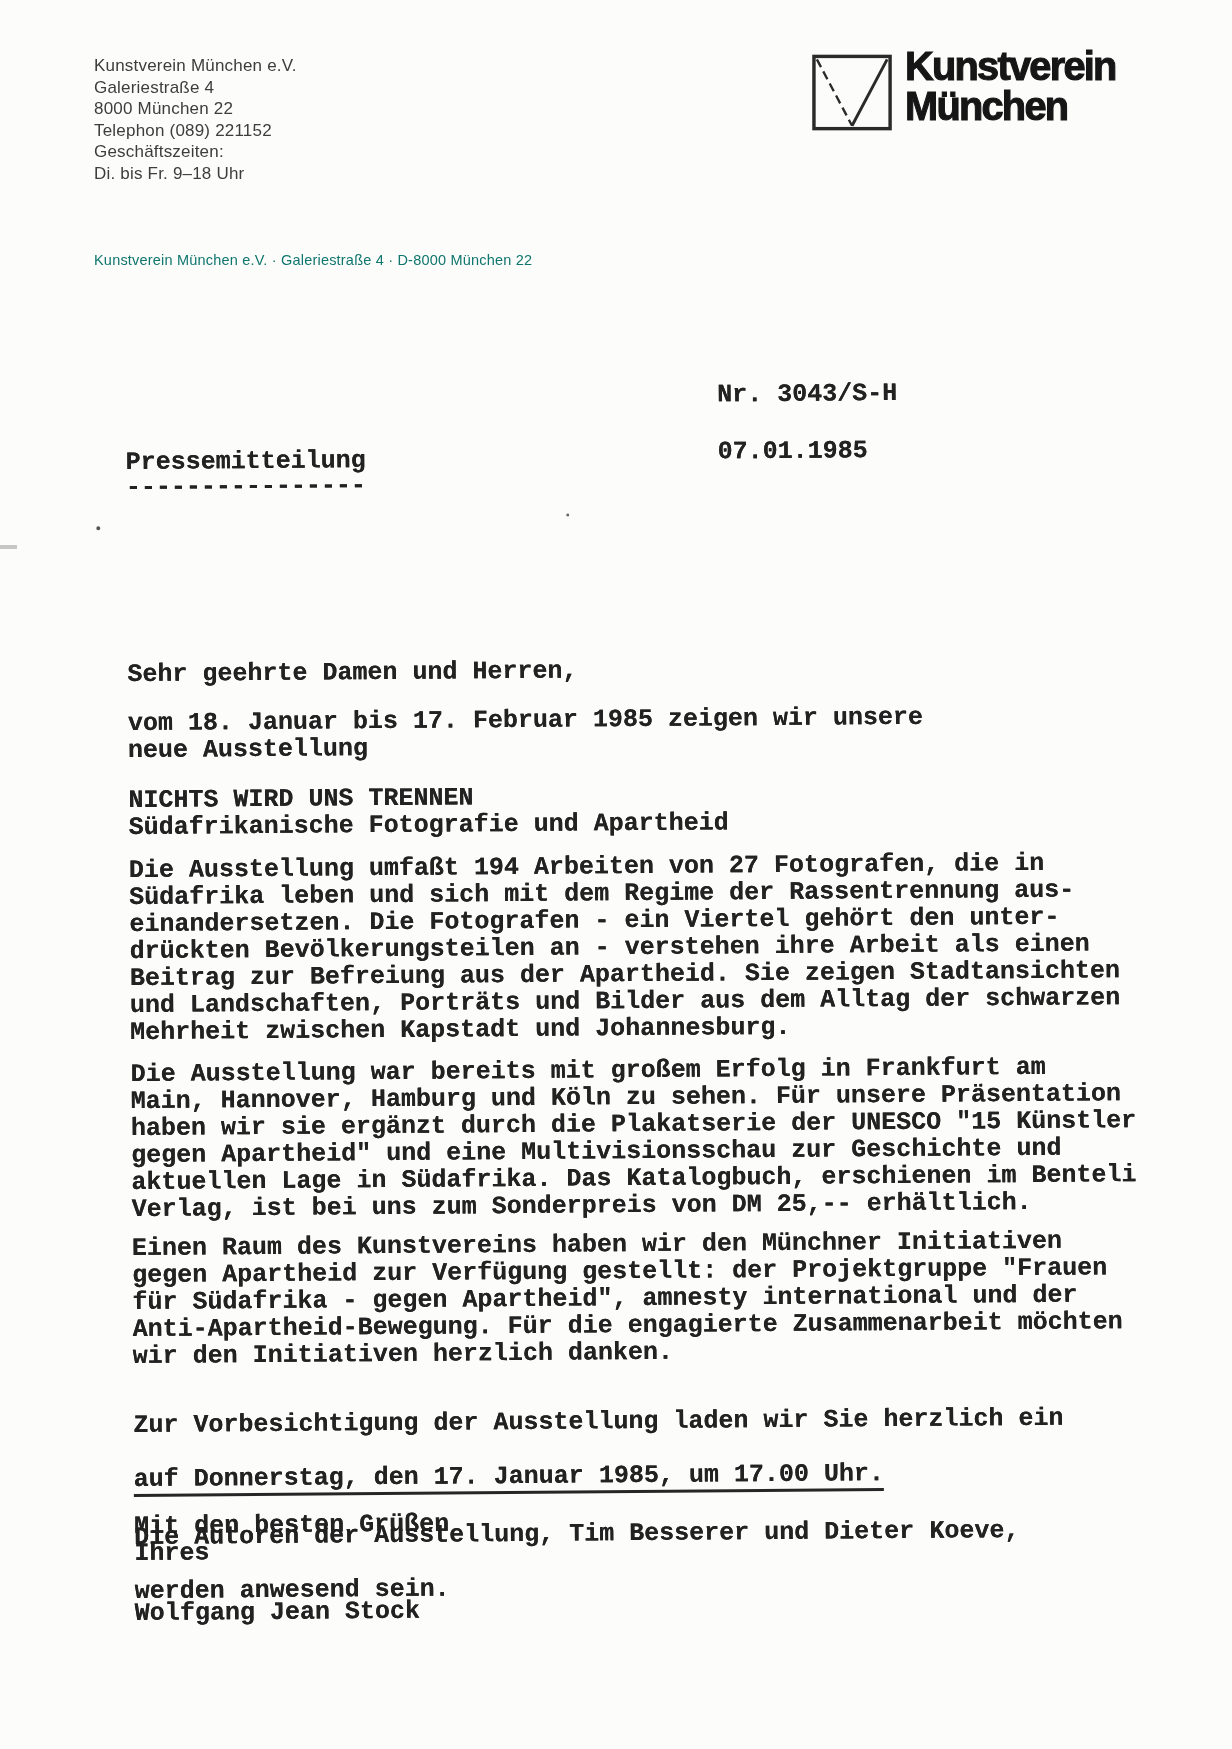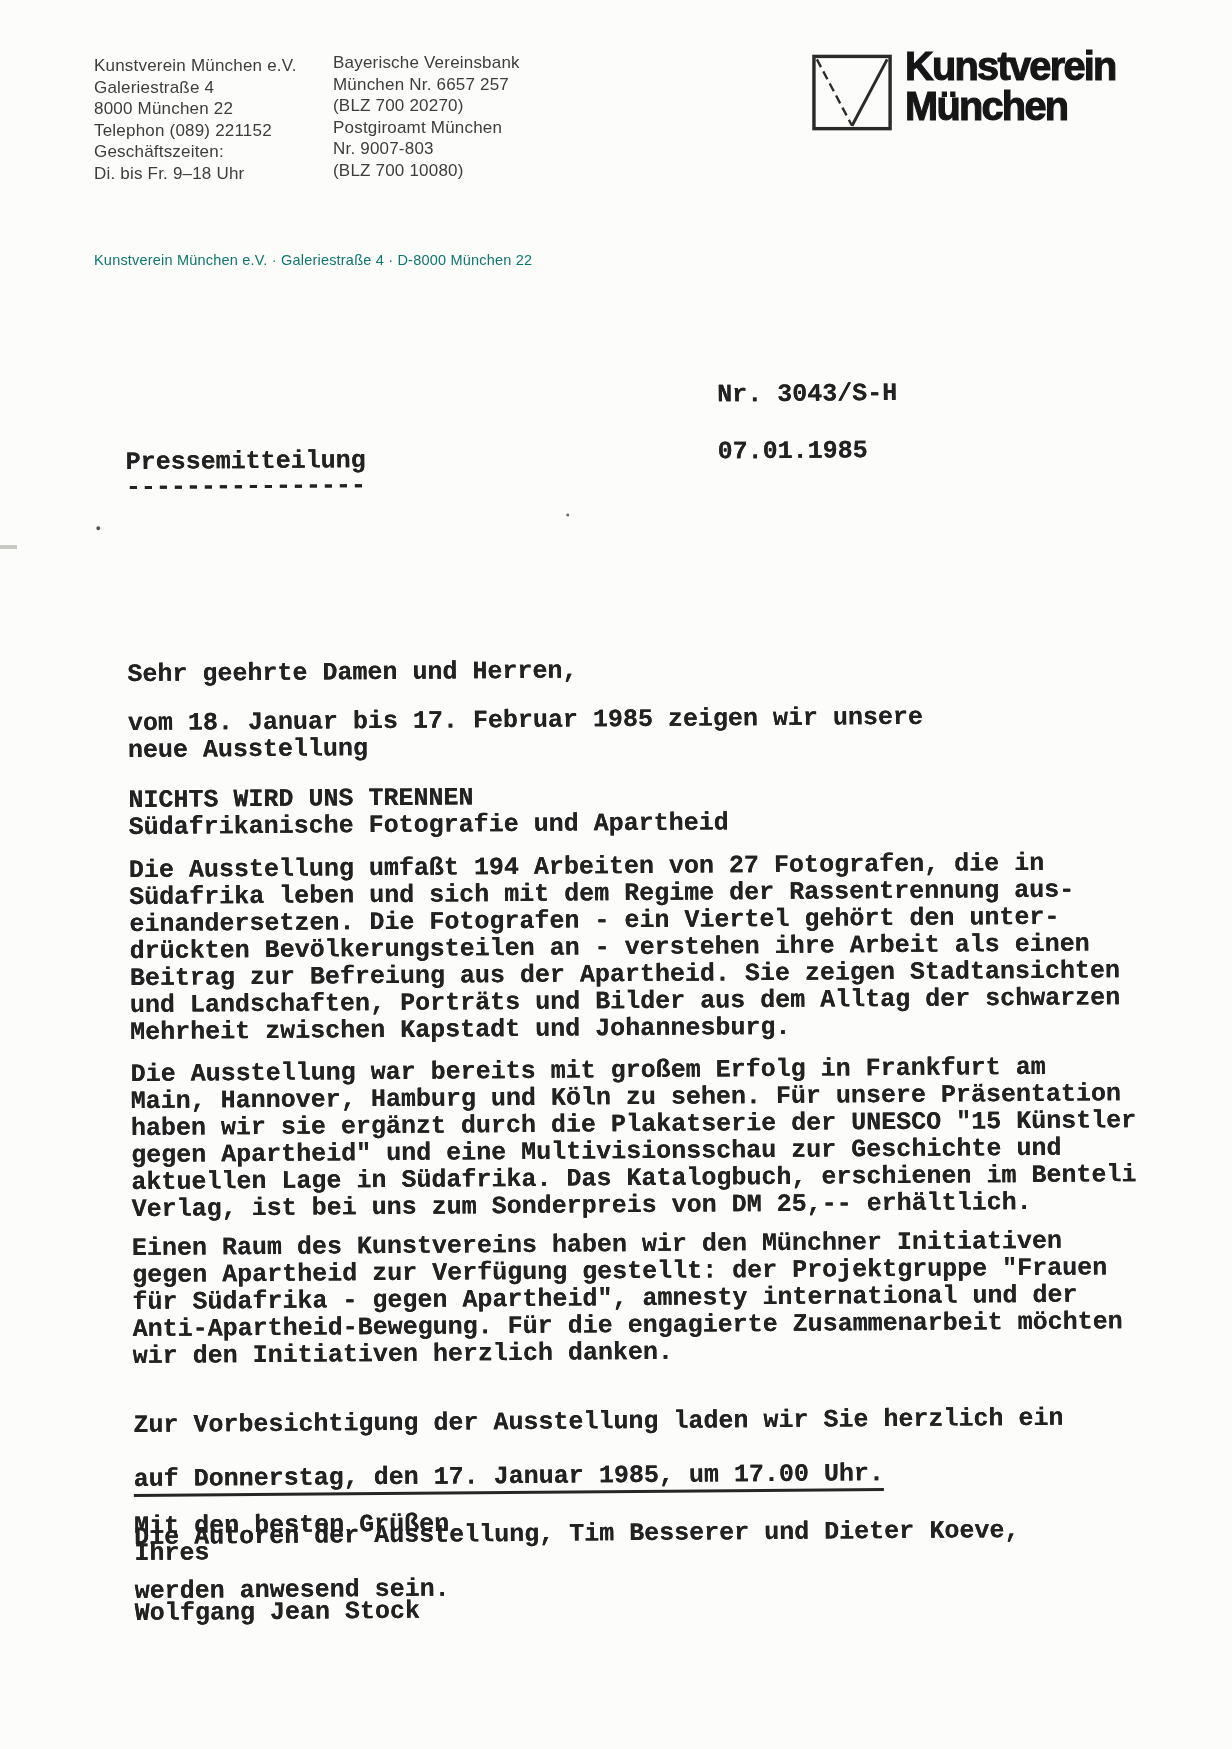--- a/index.html
+++ b/index.html
@@ -65,26 +65,20 @@
 <body>
 
 <div class="page">
 
   <div class="lh-block lh-contact">Kunstverein München e.V.
 Galeriestraße 4
 8000 München 22
 Telephon (089) 221152
 Geschäftszeiten:
 Di. bis Fr. 9–18 Uhr</div>
-  <div class="lh-block lh-bank">Bayerische Vereinsbank
-München Nr. 6657 257
-(BLZ 700 20270)
-Postgiroamt München
-Nr. 9007-803
-(BLZ 700 10080)</div>
 
   <div class="logo-mark">
     <svg width="82" height="79" viewBox="0 0 84 80" aria-hidden="true">
       <rect x="2" y="2" width="78" height="74" fill="none" stroke="#2a2a2a" stroke-width="3.5"></rect>
       <path d="M5 5 L41 73" fill="none" stroke="#2a2a2a" stroke-width="2.4" stroke-dasharray="9 5"></path>
       <path d="M41 73 L77 5" fill="none" stroke="#2a2a2a" stroke-width="3"></path>
     </svg>
   </div>
   <div class="logo-text">
     <div>Kunstverein</div>

